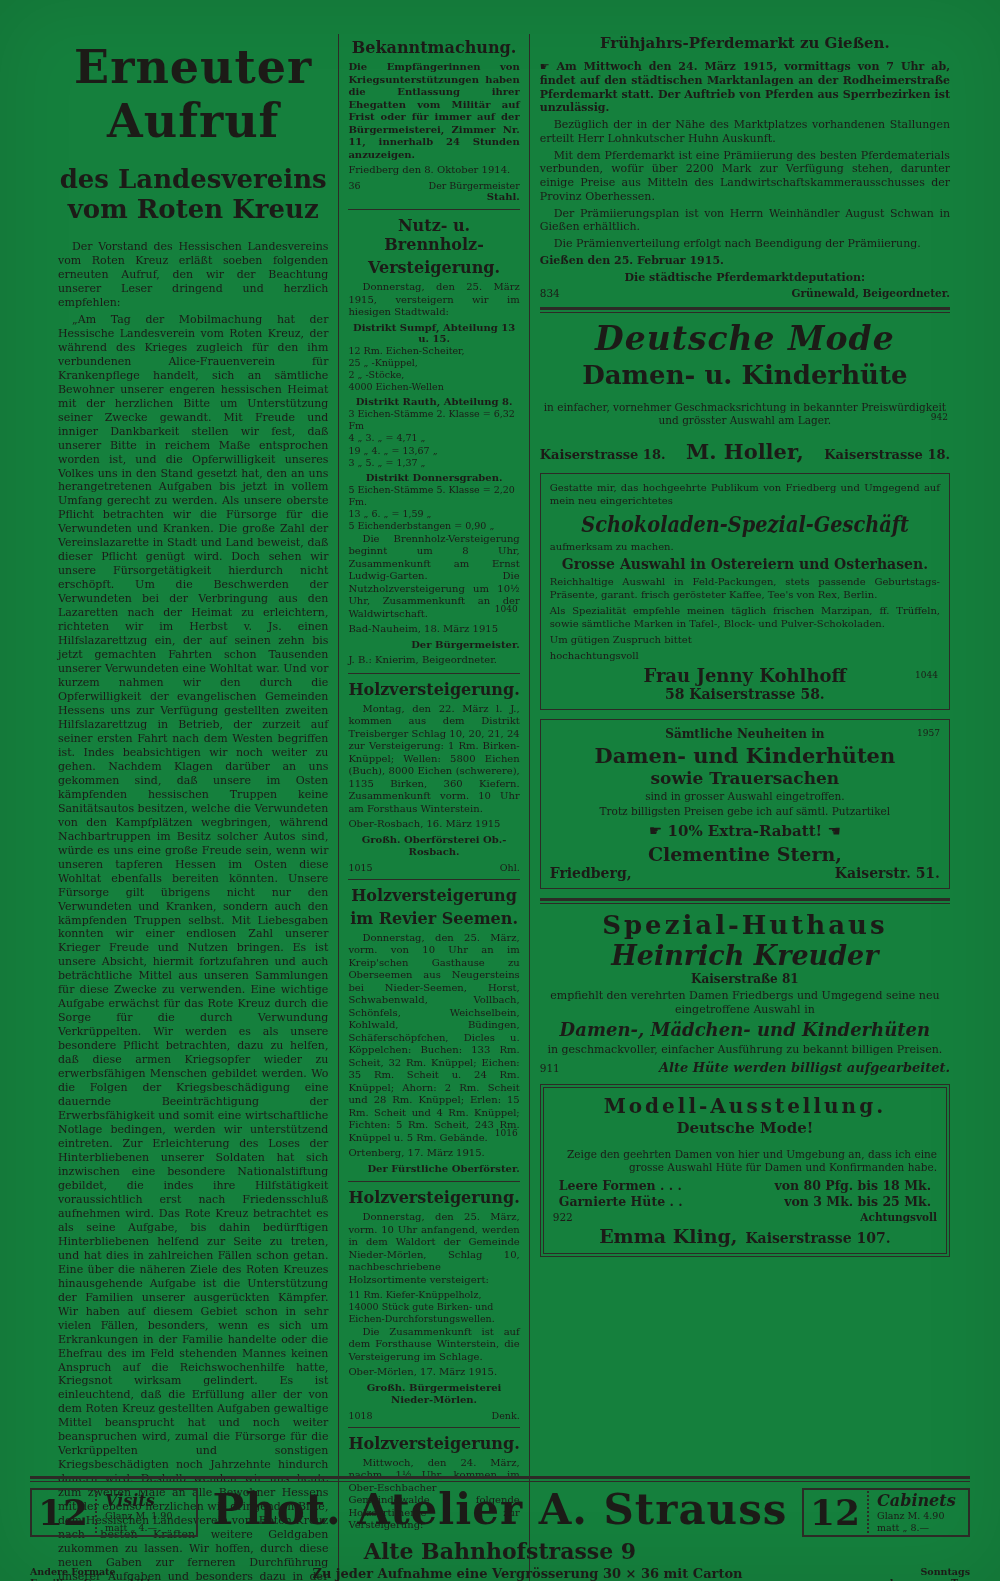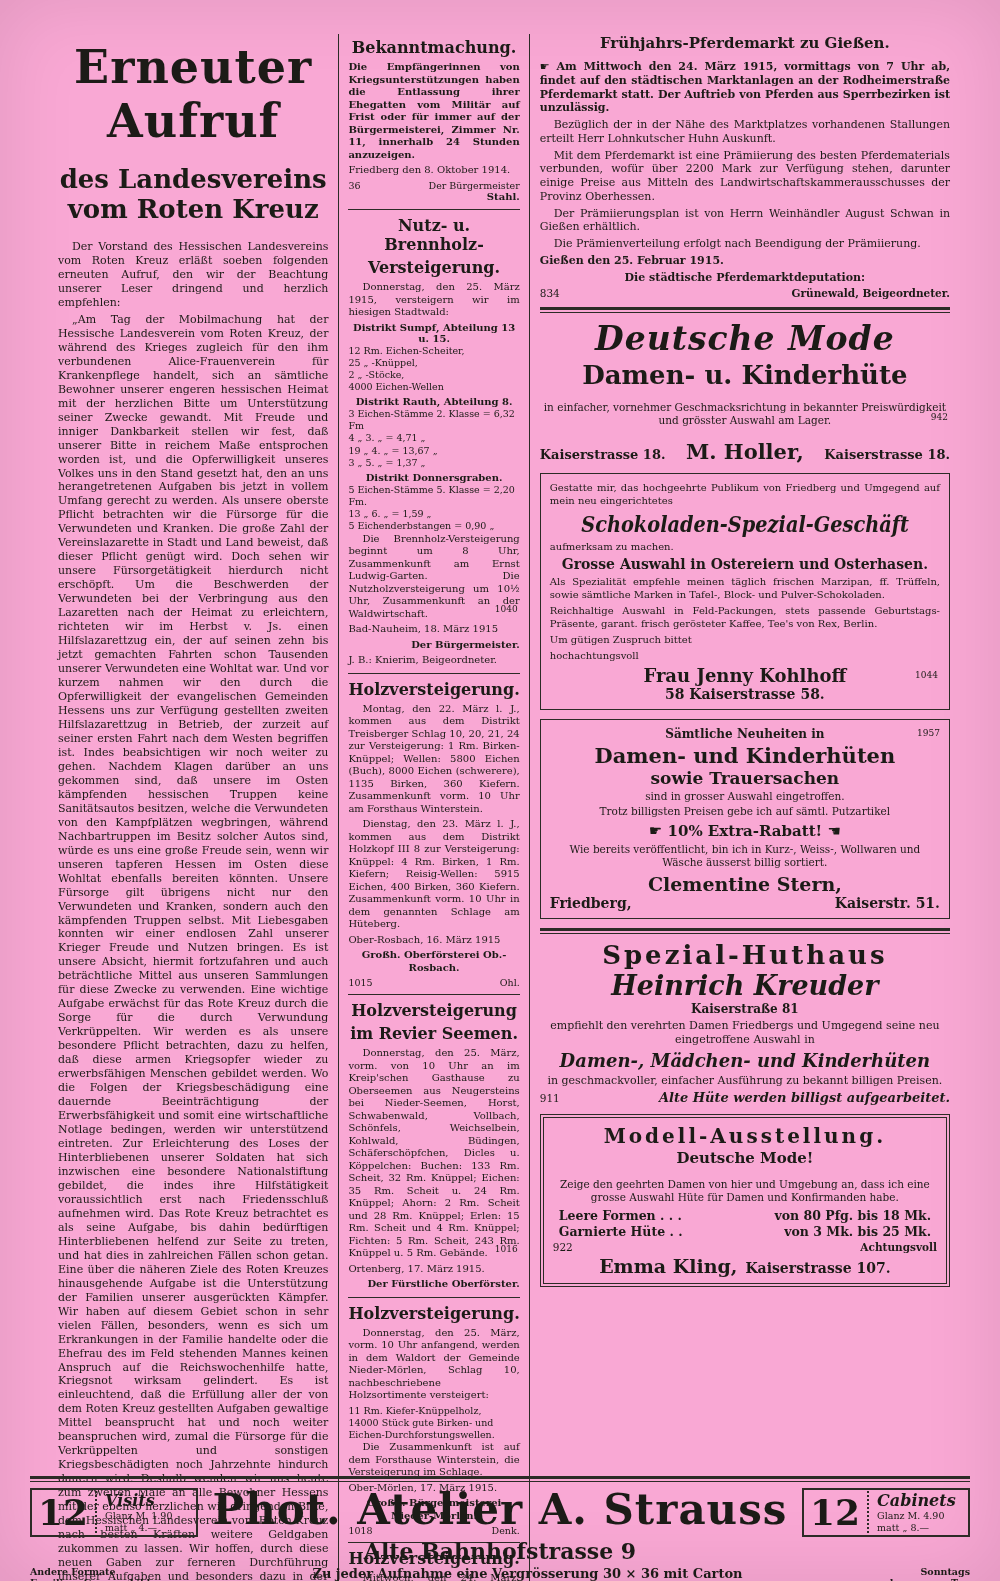--- a/index.html
+++ b/index.html
@@ -5,21 +5,21 @@
   * { box-sizing: border-box; }
   html,body { margin:0; padding:0; }
   body {
     width:1000px; height:1581px; overflow:hidden;
     background:#b5b4ae;
     font-family:"DejaVu Serif", serif;
     color:#1c1b17;
   }
   .page {
     position:relative; width:1000px; height:1581px;
-    background:#f9a8d4;
+    background:#15803d;
     box-shadow: inset 0 0 80px rgba(0,0,0,.10);
   }
   .main {
     position:absolute; top:34px; left:58px; width:892px;
     display:flex; align-items:stretch; min-height:1430px;
   }
   .col1 { width:372px; padding-right:10px; }
   .col2 { width:196px; padding:0 9px; border-left:1px solid #2c2b26; border-right:1px solid #2c2b26; }
   .col3 { flex:1; padding-left:10px; }
 
@@ -80,21 +80,21 @@
   .stern-city { display:flex; justify-content:space-between; font-size:14px; font-weight:700; }
 
   .kreuder-l1 { font-size:26px; font-weight:700; letter-spacing:3px; text-align:center; }
   .kreuder-l2 { font-size:27px; font-weight:700; font-style:italic; text-align:center; }
   .kreuder-l3 { font-size:12px; font-weight:700; text-align:center; margin:1px 0 3px; }
   .kreuder-l4 { font-size:18px; font-weight:700; font-style:italic; text-align:center; margin:3px 0; }
   .kreuder-l5 { font-size:13px; font-weight:700; font-style:italic; }
 
   .kling-t1 { font-size:20px; font-weight:700; letter-spacing:3px; text-align:center; }
   .kling-t2 { font-size:15px; font-weight:700; text-align:center; margin:1px 0 3px; }
-  .kling-body { font-size:10.5px; text-align:center; line-height:1.3; margin-bottom:3px; }
+  .kling-body { font-size:10.5px; text-align:right; line-height:1.3; margin-bottom:3px; }
   .pricerow { display:flex; justify-content:space-between; font-size:12.5px; font-weight:700; margin:1px 6px; }
   .kling-name { display:flex; justify-content:center; gap:8px; align-items:baseline; margin-top:2px; }
   .kling-name .n { font-size:19px; font-weight:700; }
   .kling-name .a { font-size:14px; font-weight:700; }
 
   .bottom { position:absolute; left:30px; right:30px; top:1468px; }
   .b-row1 { display:flex; gap:12px; align-items:stretch; margin-top:4px; }
   .price-box { width:168px; border:2px solid #2c2b26; display:flex; align-items:center; padding:1px 6px; gap:8px; }
   .price-box .num12 { font-size:36px; font-weight:700; border-right:2px dotted #2c2b26; padding-right:7px; }
   .price-box .lbl { font-size:16px; font-weight:700; font-style:italic; }
@@ -161,21 +161,20 @@
         <p class="body">Bad-Nauheim, 18. März 1915</p>
         <p class="body rgt bold">Der Bürgermeister.</p>
         <p class="body">J. B.: Knierim, Beigeordneter.</p>
       </section>
 
       <div class="rule"></div>
 
       <section>
         <div class="sec-md">Holzversteigerung.</div>
         <p class="body ind">Montag, den 22. März l. J., kommen aus dem Distrikt Treisberger Schlag 10, 20, 21, 24 zur Versteigerung: 1 Rm. Birken-Knüppel; Wellen: 5800 Eichen (Buch), 8000 Eichen (schwerere), 1135 Birken, 360 Kiefern. Zusammenkunft vorm. 10 Uhr am Forsthaus Winterstein.</p>
-        <p class="body ind">Dienstag, den 23. März l. J., kommen aus dem Distrikt Holzkopf III 8 zur Versteigerung: Knüppel: 4 Rm. Birken, 1 Rm. Kiefern; Reisig-Wellen: 5915 Eichen, 400 Birken, 360 Kiefern. Zusammenkunft vorm. 10 Uhr in dem genannten Schlage am Hüteberg.</p>
         <p class="body">Ober-Rosbach, 16. März 1915</p>
         <p class="body ctr bold">Großh. Oberförsterei Ob.-Rosbach.</p>
         <div class="sigrow">
           <span>1015</span>
           <span>Ohl.</span>
         </div>
       </section>
 
       <div class="rule"></div>
 
@@ -249,22 +248,22 @@
           <span class="n">M. Holler,</span>
           <span class="a">Kaiserstrasse 18.</span>
         </div>
       </section>
 
       <div class="adbox">
         <p class="schoko-small">Gestatte mir, das hochgeehrte Publikum von Friedberg und Umgegend auf mein neu eingerichtetes</p>
         <div class="schoko-brand">Schokoladen-Spezial-Geschäft</div>
         <p class="schoko-small ctr">aufmerksam zu machen.</p>
         <div class="schoko-line1">Grosse Auswahl in Ostereiern und Osterhasen.</div>
+        <p class="schoko-small">Reichhaltige Auswahl in Feld-Packungen, stets passende Geburtstags-Präsente, garant. frisch gerösteter Kaffee, Tee's von Rex, Berlin.</p>
         <p class="schoko-small">Als Spezialität empfehle meinen täglich frischen Marzipan, ff. Trüffeln, sowie sämtliche Marken in Tafel-, Block- und Pulver-Schokoladen.</p>
-        <p class="schoko-small">Reichhaltige Auswahl in Feld-Packungen, stets passende Geburtstags-Präsente, garant. frisch gerösteter Kaffee, Tee's von Rex, Berlin.</p>
         <p class="schoko-small ctr">Um gütigen Zuspruch bittet</p>
         <p class="schoko-small ctr">hochachtungsvoll</p>
         <div class="relwrap">
           <div class="schoko-name">Frau Jenny Kohlhoff</div>
           <span class="corner-num">1044</span>
         </div>
         <div class="schoko-addr">58 Kaiserstrasse 58.</div>
       </div>
 
       <div class="adbox">
@@ -274,21 +273,20 @@
         </div>
         <div class="stern-l1">Damen- und Kinderhüten</div>
         <div class="stern-l2">sowie Trauersachen</div>
         <p class="stern-body">sind in grosser Auswahl eingetroffen.</p>
         <p class="stern-body">Trotz billigsten Preisen gebe ich auf sämtl. Putzartikel</p>
         <div class="rabatt">
           <span class="hand">☛</span>
           <span>10% Extra-Rabatt!</span>
           <span class="hand">☚</span>
         </div>
-        <p class="stern-body">Wie bereits veröffentlicht, bin ich in Kurz-, Weiss-, Wollwaren und Wäsche äusserst billig sortiert.</p>
         <div class="stern-name">Clementine Stern,</div>
         <div class="stern-city">
           <span>Friedberg,</span>
           <span>Kaiserstr. 51.</span>
         </div>
       </div>
 
       <div class="rule-heavy"></div>
 
       <section>

